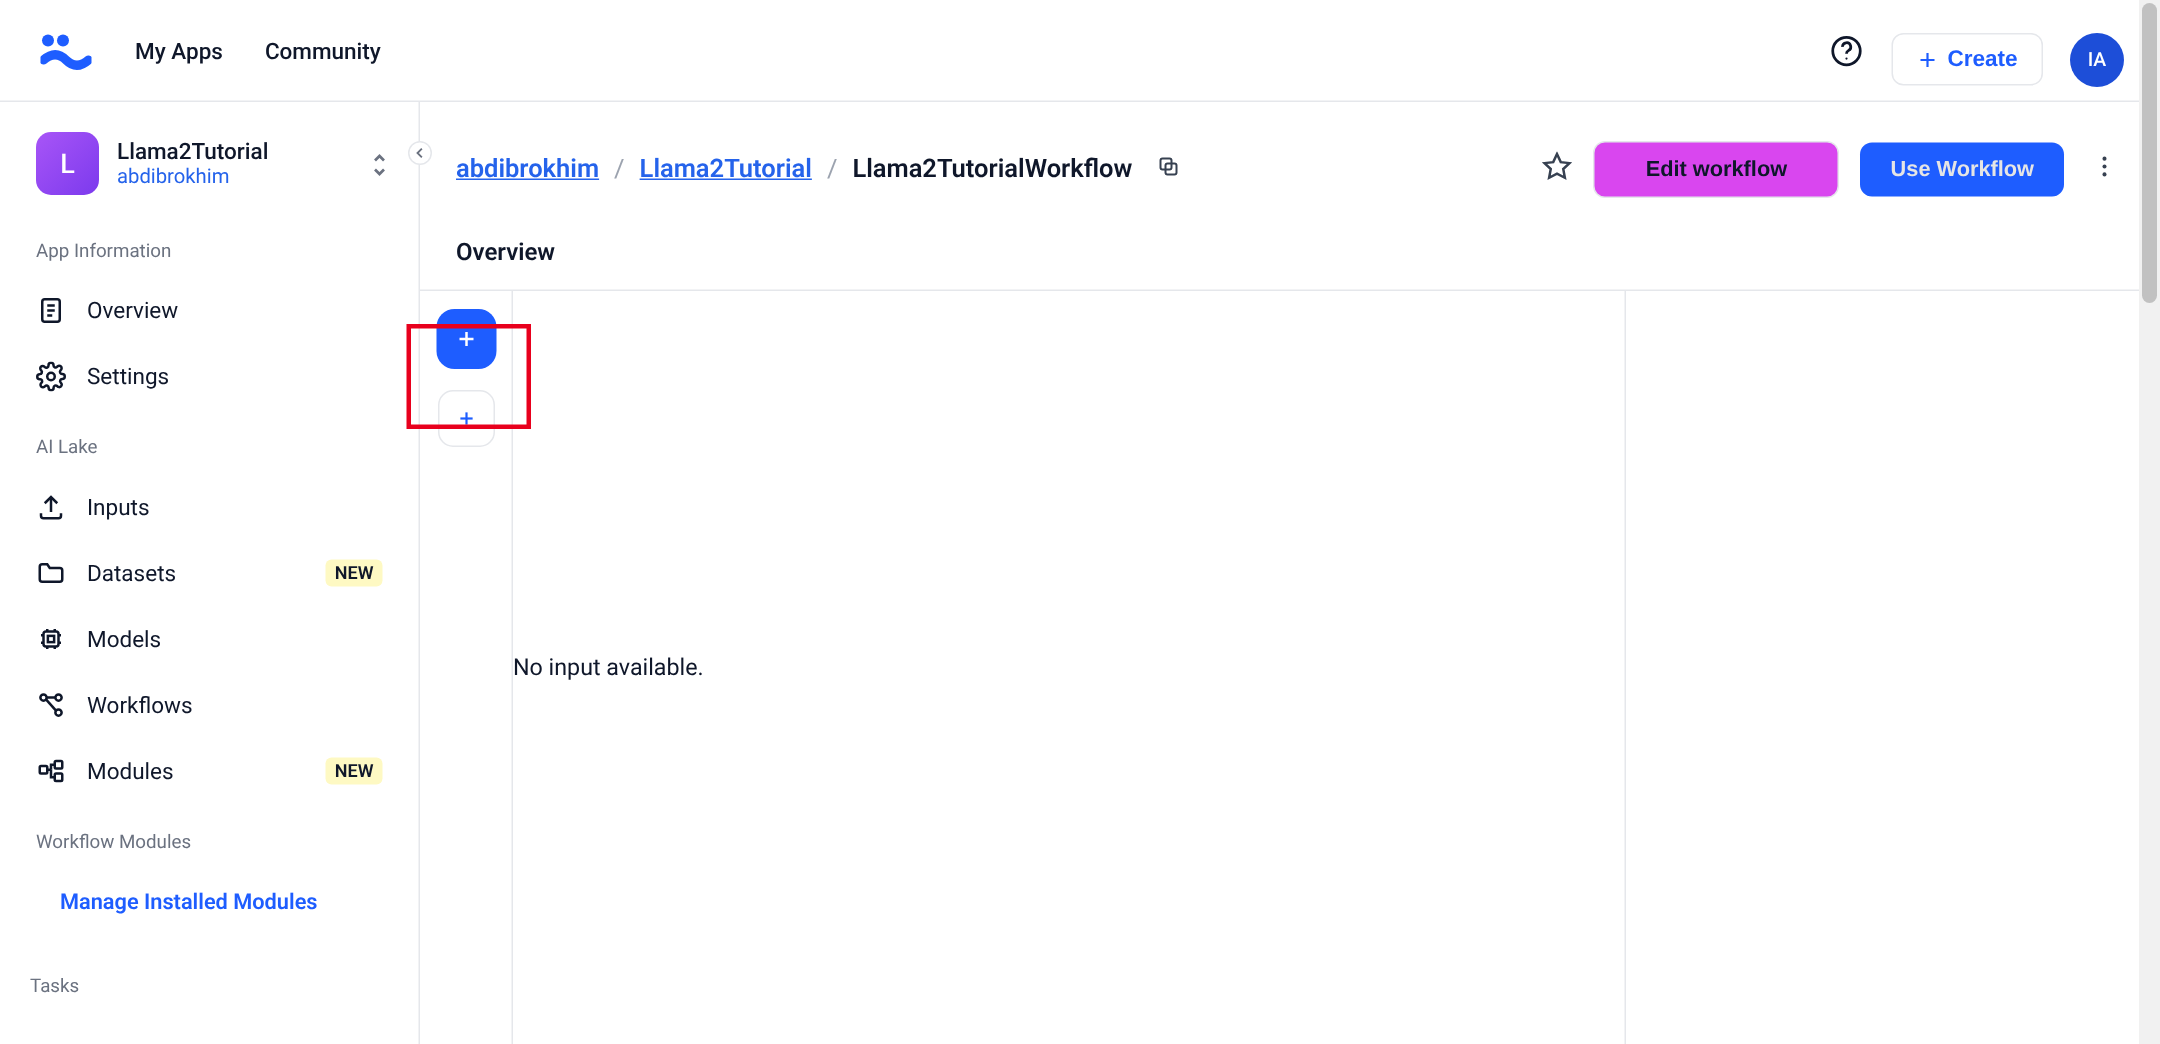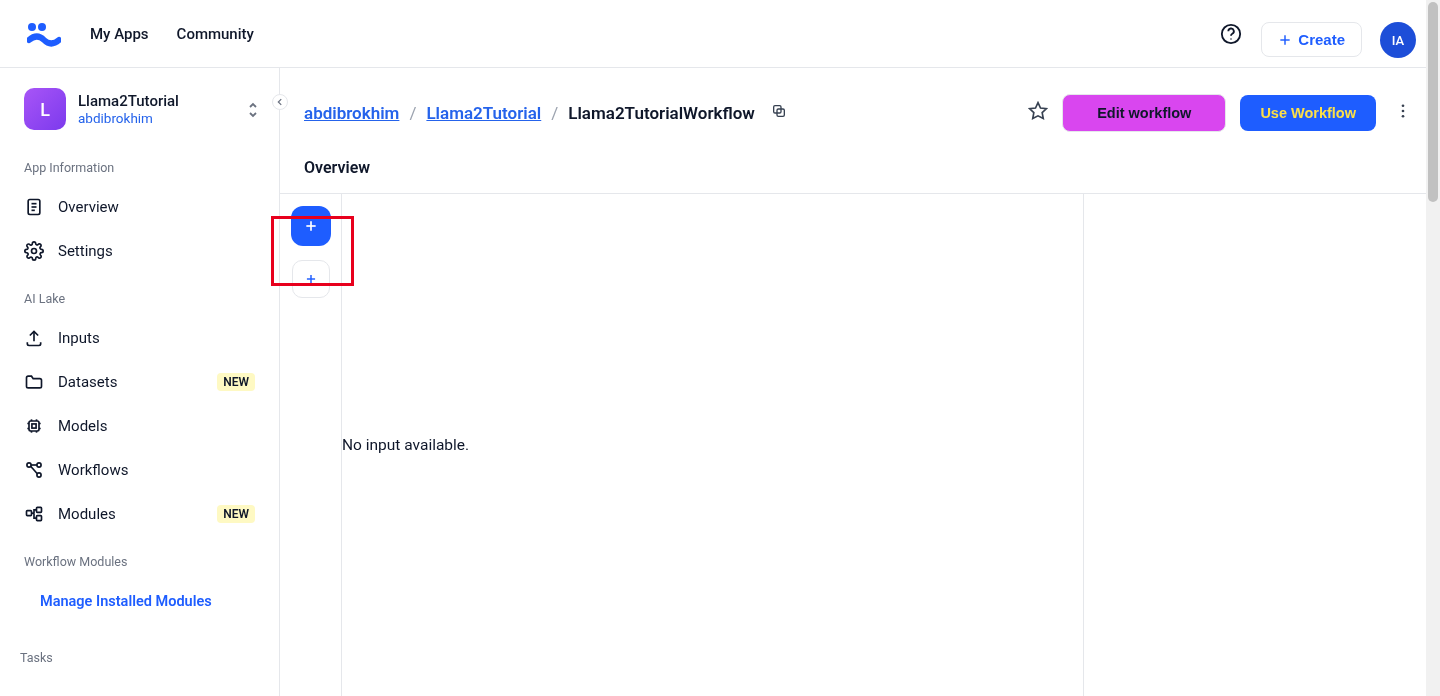--- a/index.html
+++ b/index.html
@@ -225,21 +225,21 @@
     color: #0f172a;
     border: 1px solid #e5e7eb;
     border-radius: 8px;
     padding: 10px 34px;
     font-size: 14.5px;
     font-weight: 700;
     cursor: pointer;
   }
   .btn-primary {
     background: #1e5dff;
-    color: #fde047;
+    color: #e5e5e5;
     border: none;
     border-radius: 8px;
     padding: 10px 20px;
     font-size: 14.5px;
     font-weight: 600;
     cursor: pointer;
   }
   .more-btn { color: #374151; cursor: pointer; padding: 4px; }
 
   .section-title {

